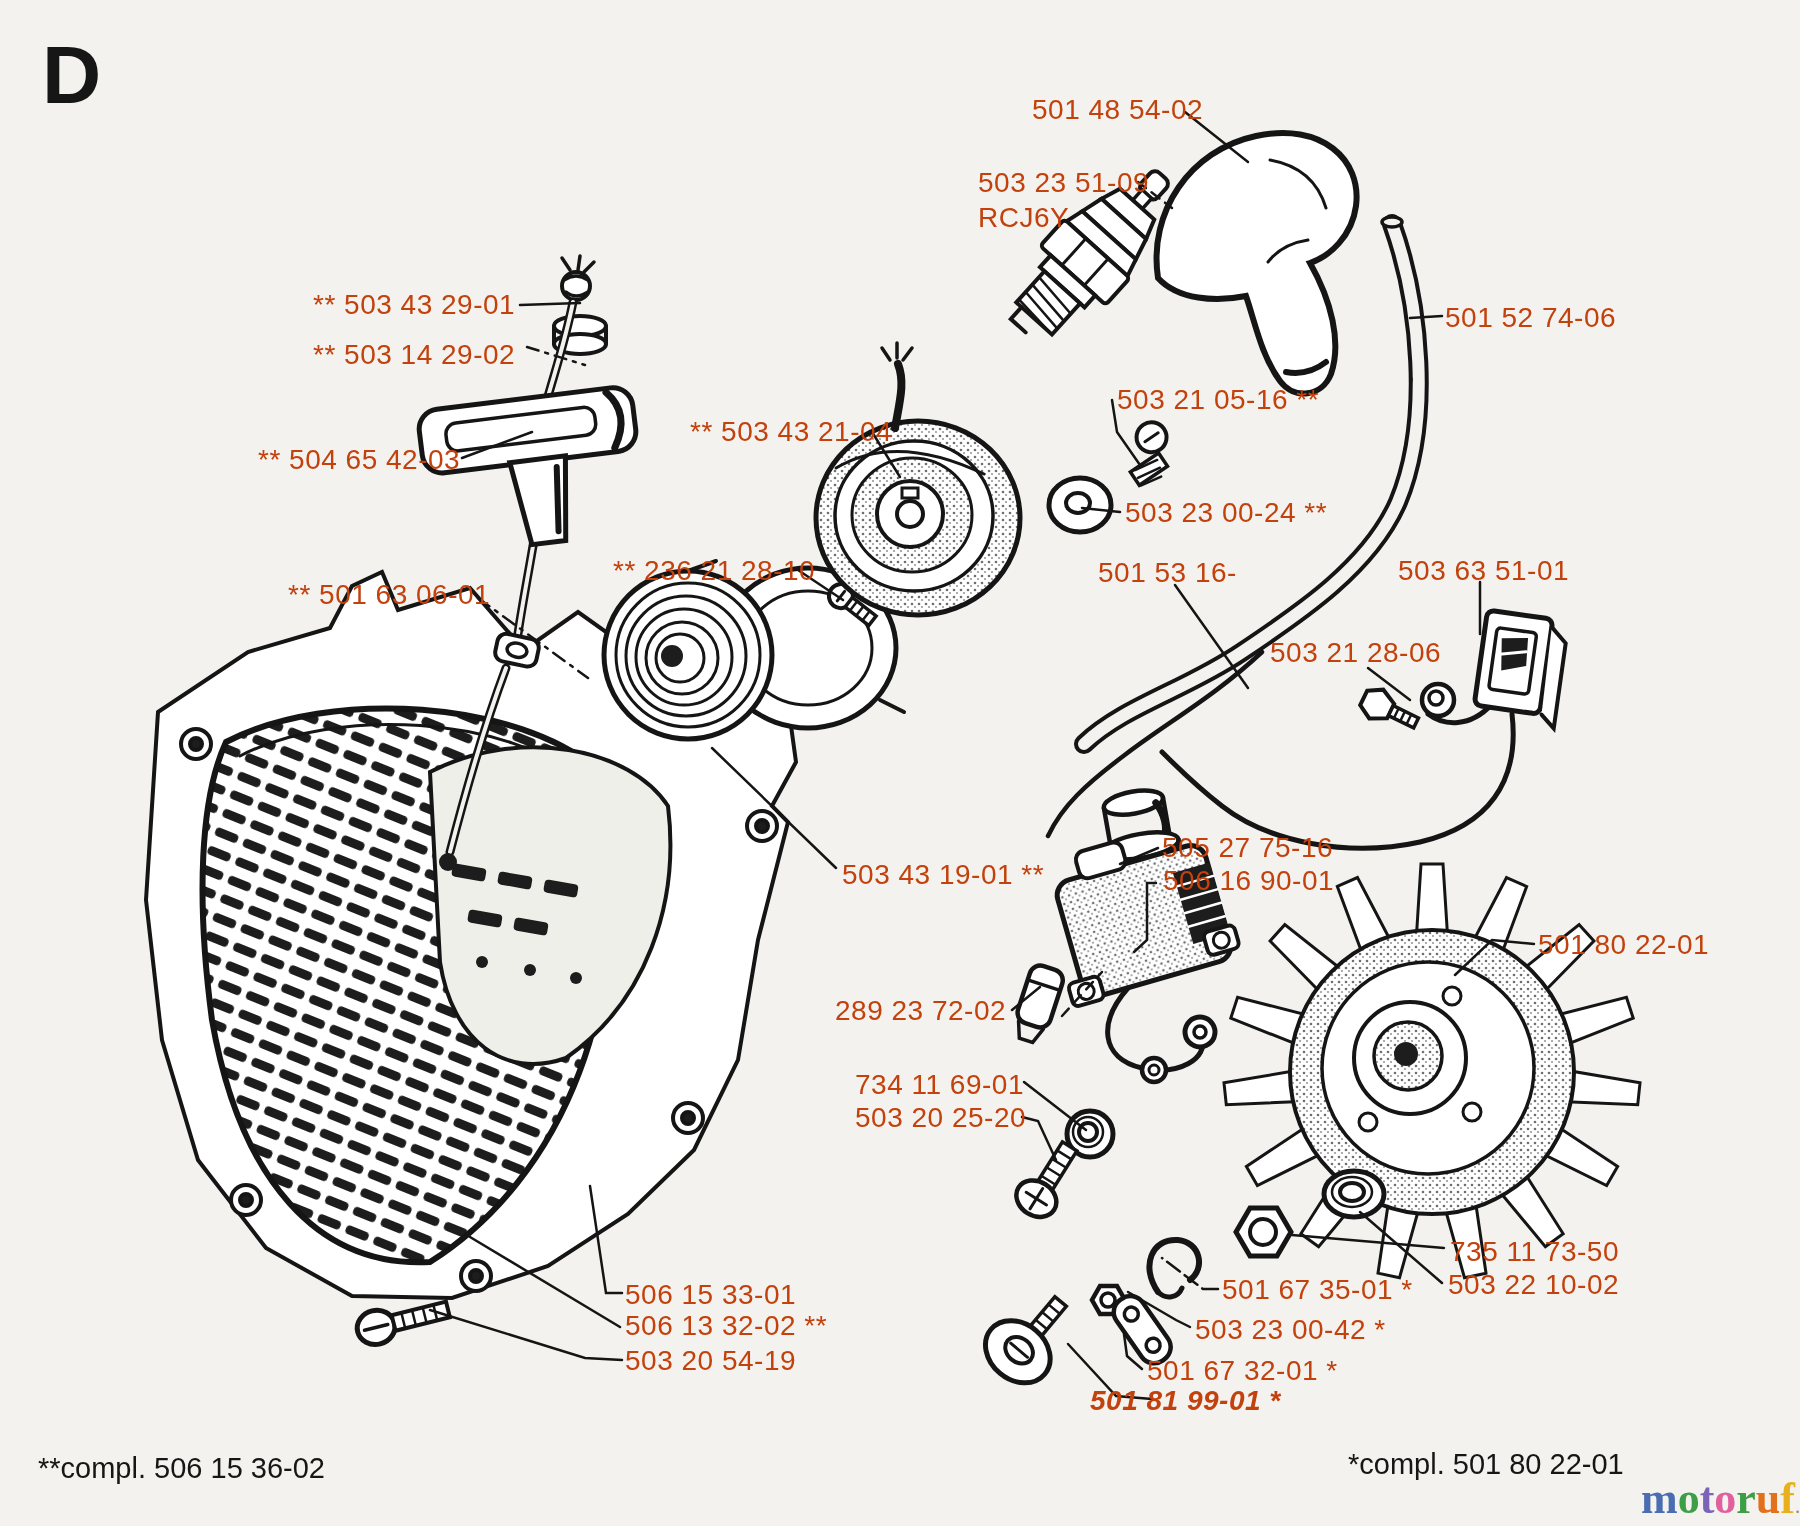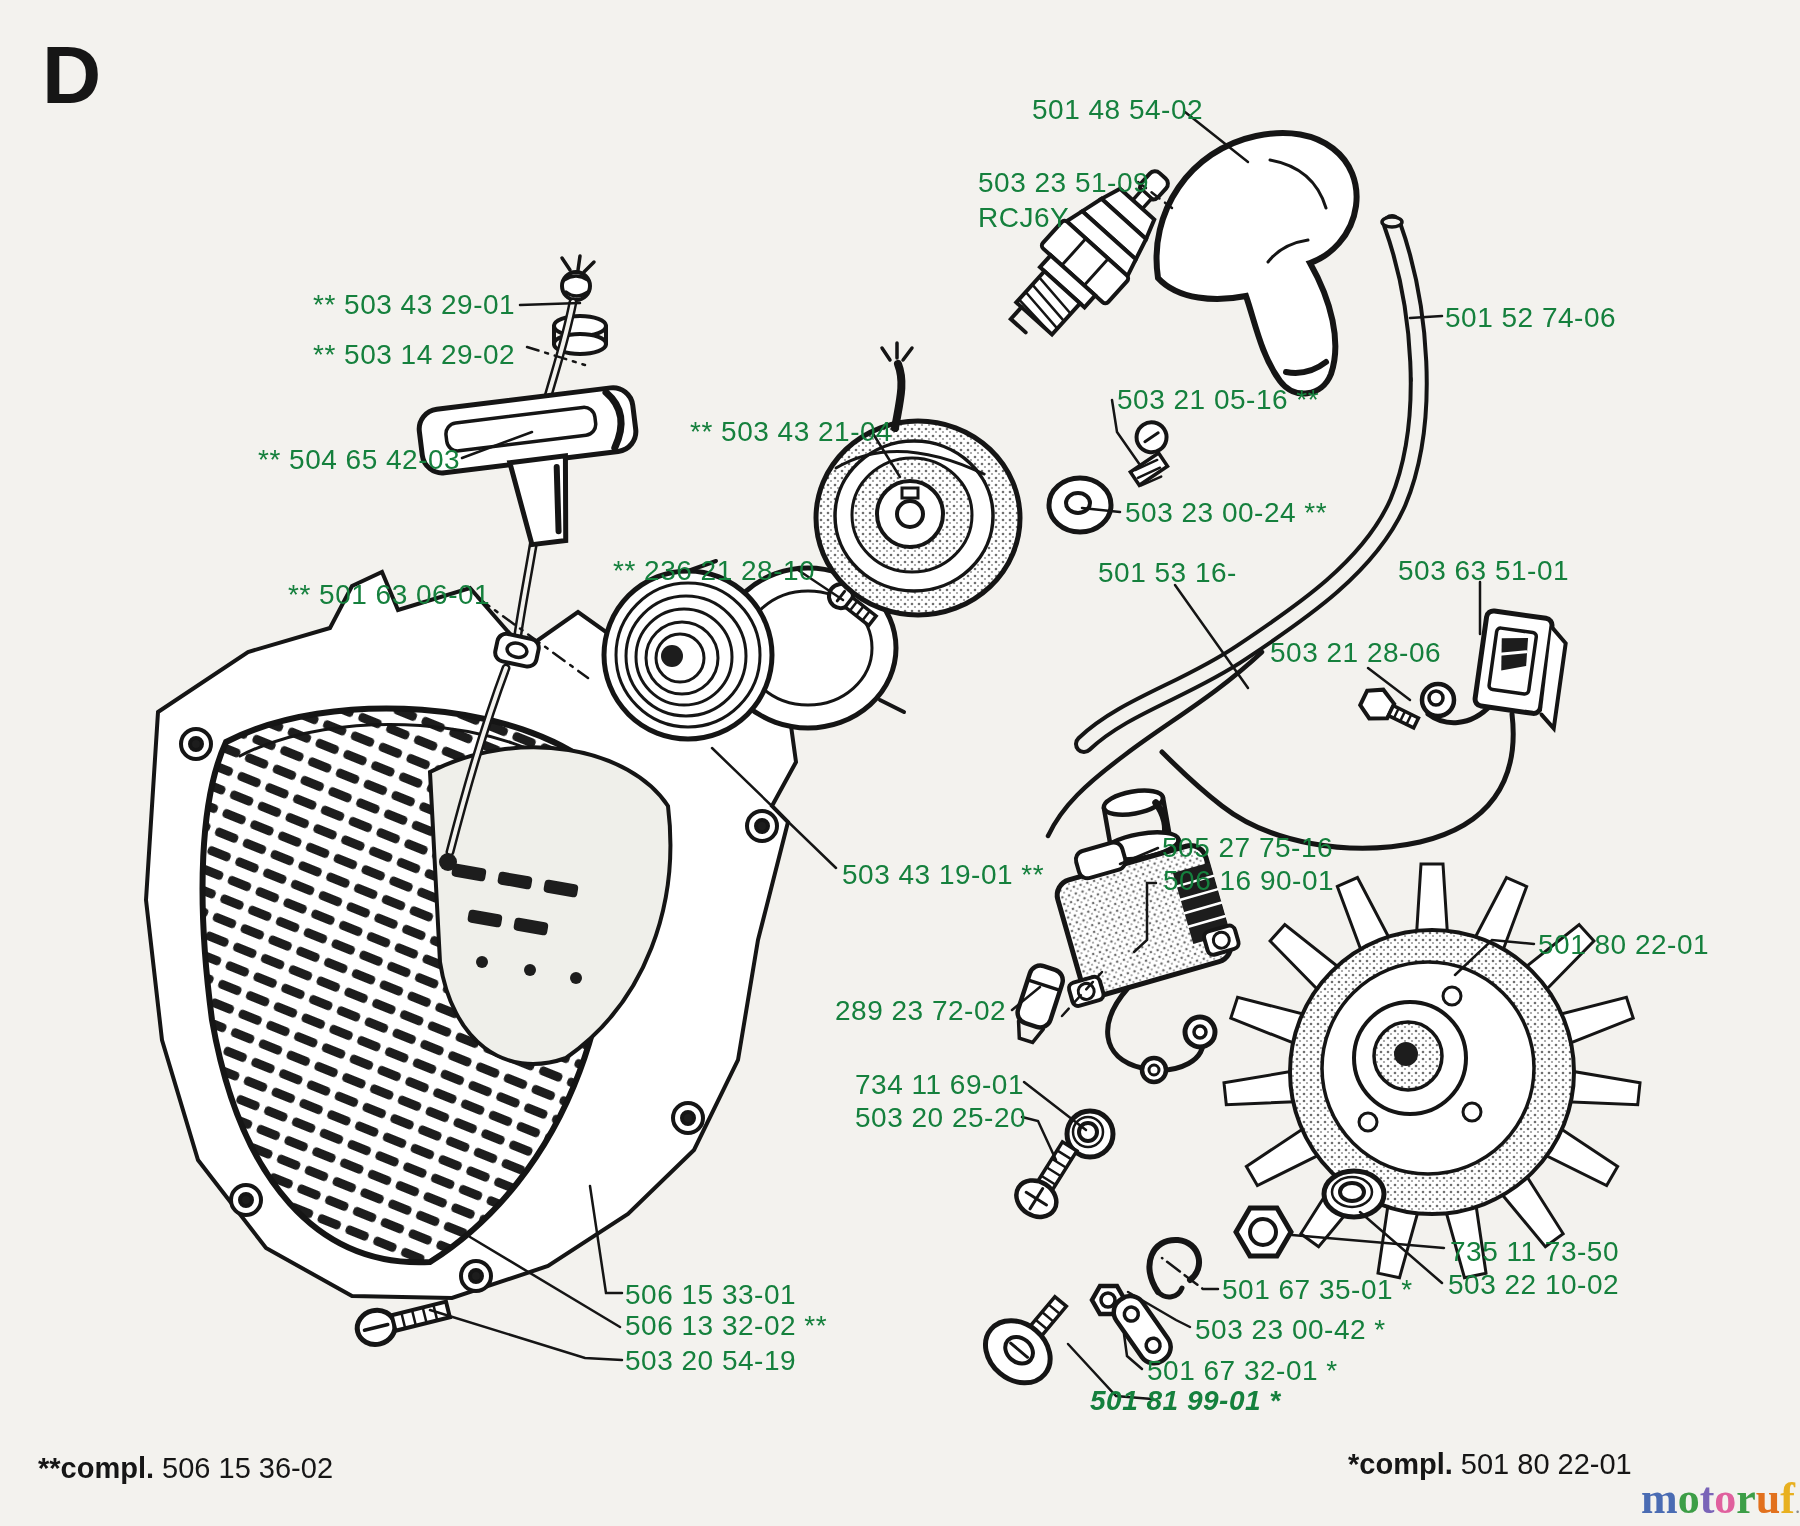--- a/index.html
+++ b/index.html
@@ -9,27 +9,27 @@
     font-family:"Liberation Sans", sans-serif;
     color:#161616;
   }
   svg{position:absolute;left:0;top:0;}
   .section-letter{
     position:absolute;left:42px;top:34px;
     font-size:82px;font-weight:bold;line-height:1;
   }
   .label{
     position:absolute;font-size:28px;line-height:1.1;white-space:nowrap;
-    letter-spacing:.5px;color:#15803d;
+    letter-spacing:.5px;color:#c2410c;
   }
   .label.bi{font-weight:bold;font-style:italic;}
   .footer-note{
     position:absolute;font-size:29px;white-space:nowrap;
   }
-  .footer-note b{font-weight:bold;}
+  .footer-note b{font-weight:normal;}
   .logo{
     position:absolute;left:1641px;top:1477px;
     font-family:"Liberation Serif", serif;
     font-size:44px;font-weight:bold;line-height:1;white-space:nowrap;
   }
   .logo .tld{font-size:21px;font-weight:normal;}
 </style>
 </head>
 <body>
 

